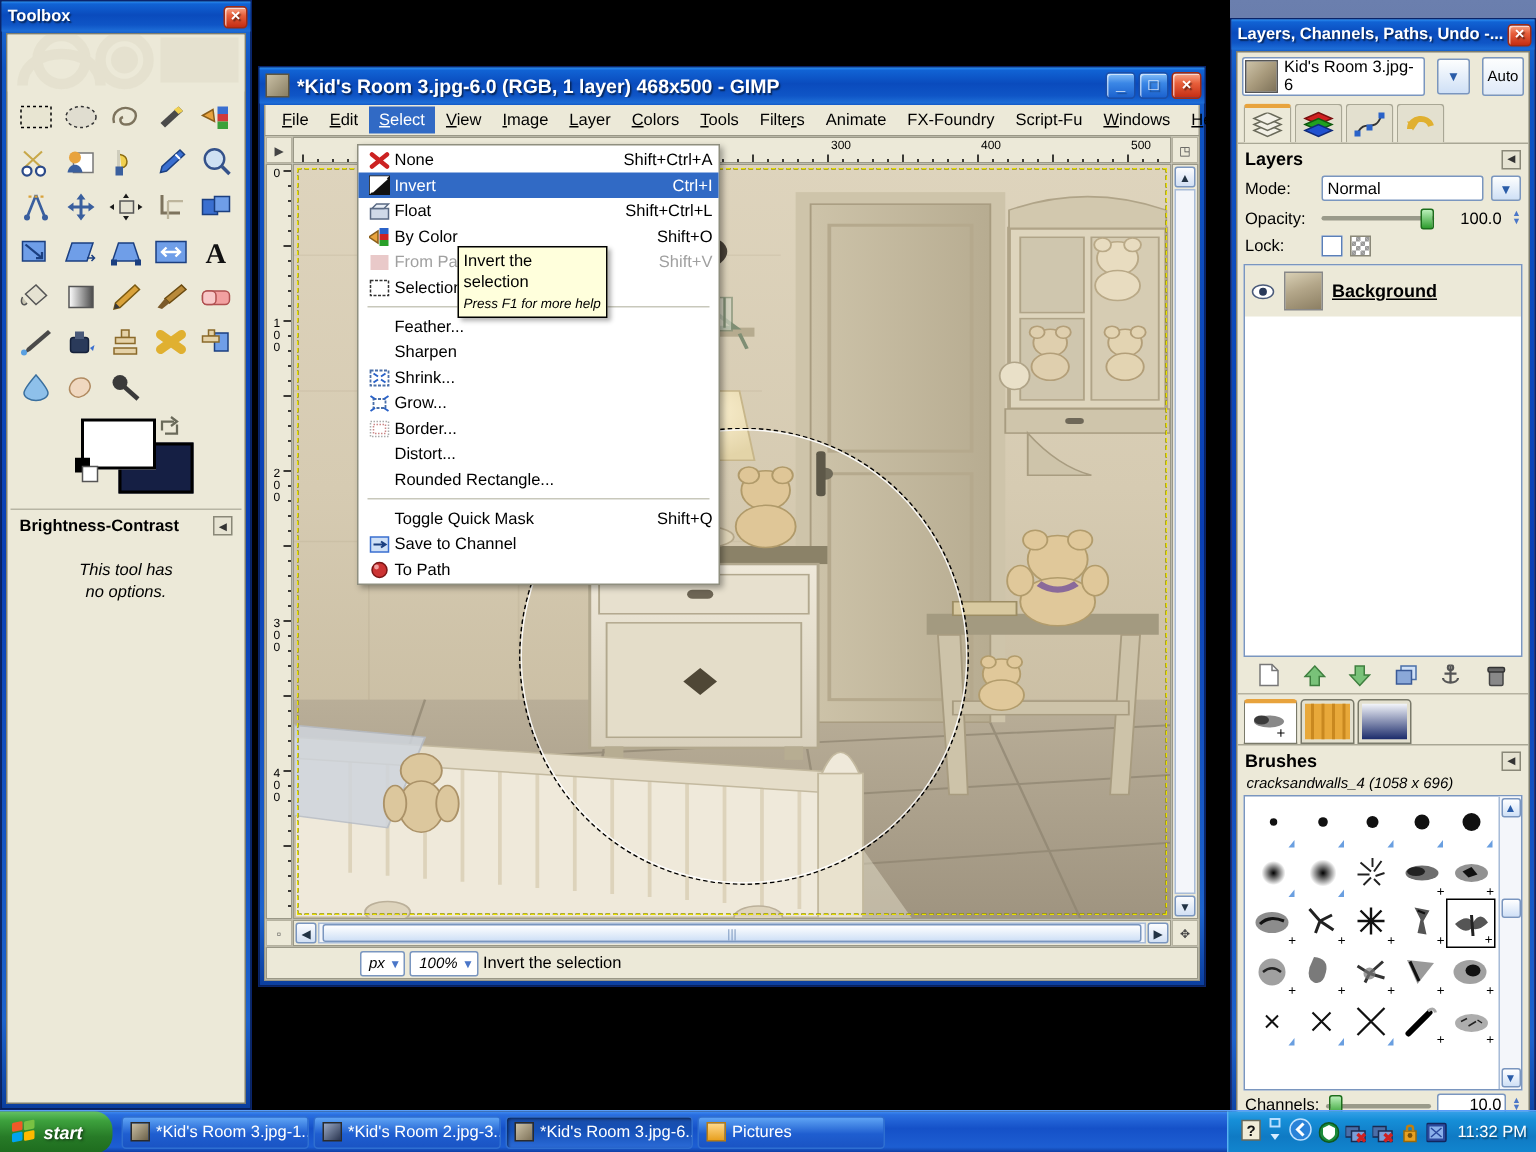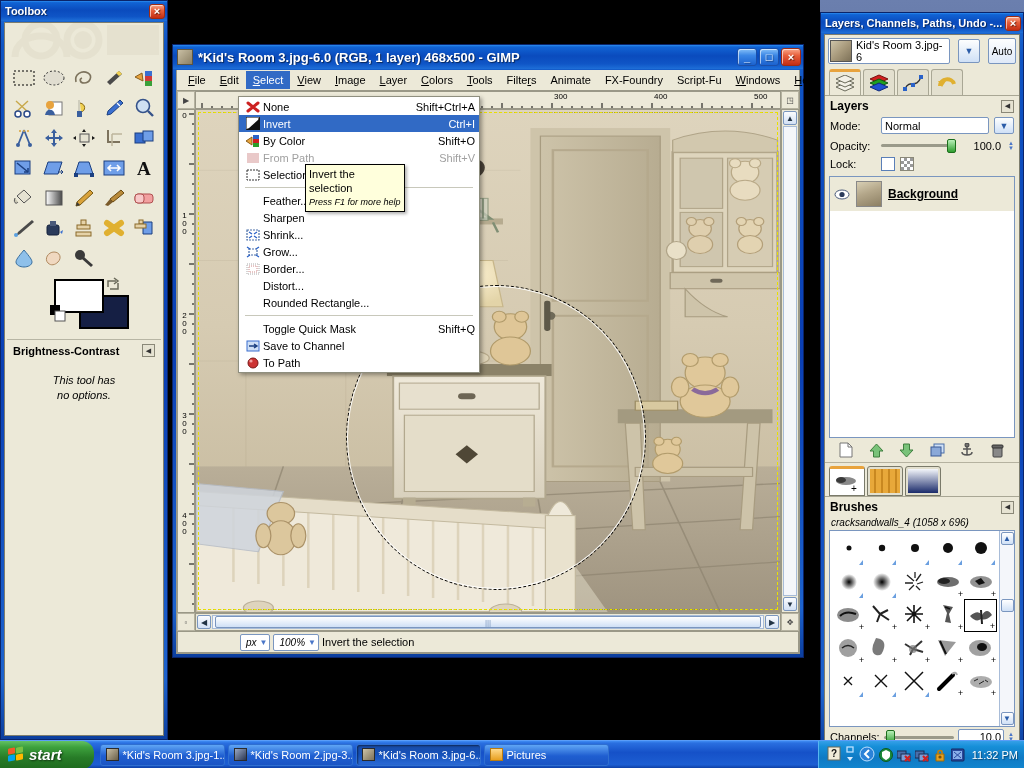--- a/index.html
+++ b/index.html
@@ -333,24 +333,24 @@
   }
 
   
   #taskbar {
     position:absolute; left:0; bottom:0; width:1024px; height:28px;
     background:linear-gradient(180deg,#3f8cf3 0%,#2a6fe0 8%,#1551c8 42%,#1d5ed2 88%,#0e3fa5 100%);
     border-top:1px solid #5a9df8;
     display:flex; align-items:center;
   }
   #startbtn {
-    height:28px; padding:0 32px 0 8px; display:flex; align-items:center; gap:5px;
+    height:28px; padding:0 20px 0 8px; display:flex; align-items:center; gap:5px;
     background:linear-gradient(180deg,#63c163 0%,#3da13d 22%,#277b27 60%,#1e6b1e 100%);
     border-radius:0 12px 12px 0; color:#fff; font-weight:bold; font-style:italic;
-    font-size:15px; text-shadow:1px 1px 2px rgba(0,0,0,.6);justify-content:space-between;
+    font-size:12px; text-shadow:1px 1px 2px rgba(0,0,0,.6);justify-content:space-between;
   }
   .flag { width:16px; height:15px; position:relative; }
   .flag i { position:absolute; width:7px; height:6px; border-radius:1px; }
   .tasks { display:flex; gap:3px; margin-left:6px; flex:1; }
   .task {
     width:125px; height:22px; display:flex; align-items:center; gap:4px;
     padding:0 5px; color:#fff; font-size:11px;
     background:linear-gradient(180deg,#5fa5f5,#1f5ed0 55%,#1a54c4);
     border:1px solid #2f6fd0; border-radius:3px;
     white-space:nowrap; overflow:hidden;
@@ -927,20 +927,30 @@
       <svg width="14" height="13">
           <rect x="0" y="0" width="14" height="13" fill="#fff" stroke="#000"></rect>
           <path d="M0 13 L14 0 L14 13 Z" fill="#111"></path>
           <path d="M2 11 L12 2" stroke="#fff" stroke-width="1.5"></path>
         </svg>
     </span>
     <span class="mlb">Invert</span>
     <span class="msc">Ctrl+I</span>
   </div>
 
+  <div class="mrow">
+    <span class="mic">
+      <svg width="14" height="12">
+          <rect x="1" y="4" width="12" height="7" fill="#cfd9e8" stroke="#5a6a84"></rect>
+          <path d="M2 4 L5 1 L13 1 L10 4 Z" fill="#e8eef6" stroke="#5a6a84"></path>
+        </svg>
+    </span>
+    <span class="mlb">Float</span>
+    <span class="msc">Shift+Ctrl+L</span>
+  </div>
 
   <div class="mrow">
     <span class="mic">
       <svg width="14" height="12">
           <rect x="7" y="0" width="6" height="4" fill="#2a62c8"></rect>
           <rect x="7" y="4" width="6" height="4" fill="#cc2222"></rect>
           <rect x="7" y="8" width="6" height="4" fill="#2aa02a"></rect>
           <path d="M0 6 L6 2 L6 10 Z" fill="#e8a33d" stroke="#8a5e1a"></path>
         </svg>
     </span>

